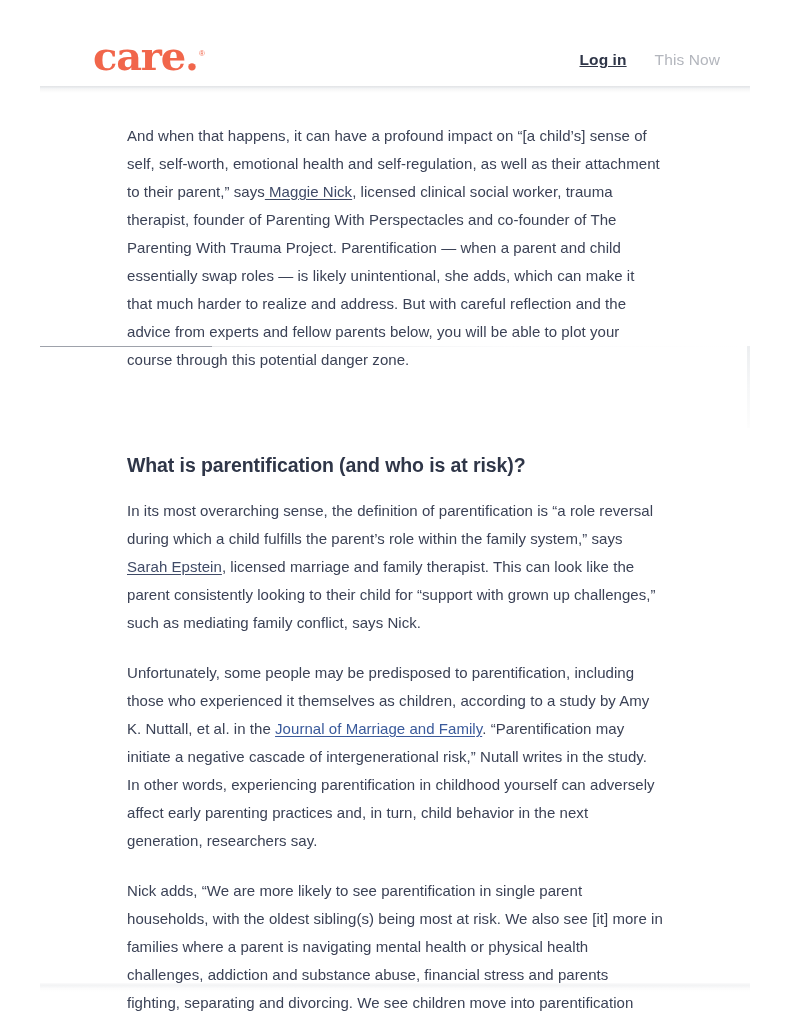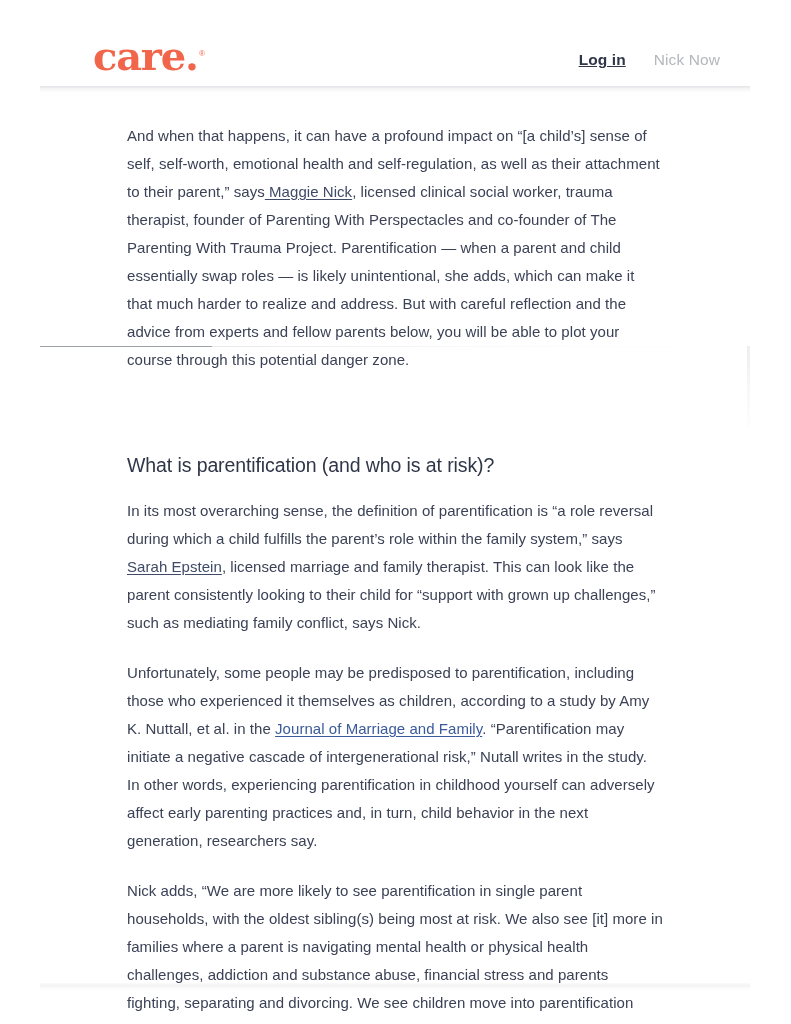--- a/index.html
+++ b/index.html
@@ -183,21 +183,21 @@
   }
 
   
   h2.section-heading {
     position: absolute;
     left: 127px;
     top: 452px;
     width: 536px;
     margin: 0;
     font-size: 19.5px;
-    font-weight: 400;
+    font-weight: 700;
     line-height: 26px;
     color: #2f3648;
     letter-spacing: -0.1px;
   }
 
   .para-block-2 {
     top: 497px;
   }
 
   
@@ -250,20 +250,20 @@
     <div class="bottom-seam"></div>
     <div class="bottom-seam-shadow"></div>
   </div>
 
   <header class="site-header">
     <div class="header-inner">
       <div class="logo"><span>care</span><span class="dot">.</span><span class="logo-tm">®</span></div>
 
       <nav class="nav-actions">
         <span class="nav-login">Log in</span>
-        <span class="nav-join">Nick Now</span>
+        <span class="nav-join">This Now</span>
       </nav>
     </div>
   </header>
   <div class="header-band"></div>
   <div class="header-band-shadow"></div>
 
 </div>
 
 </body></html>

